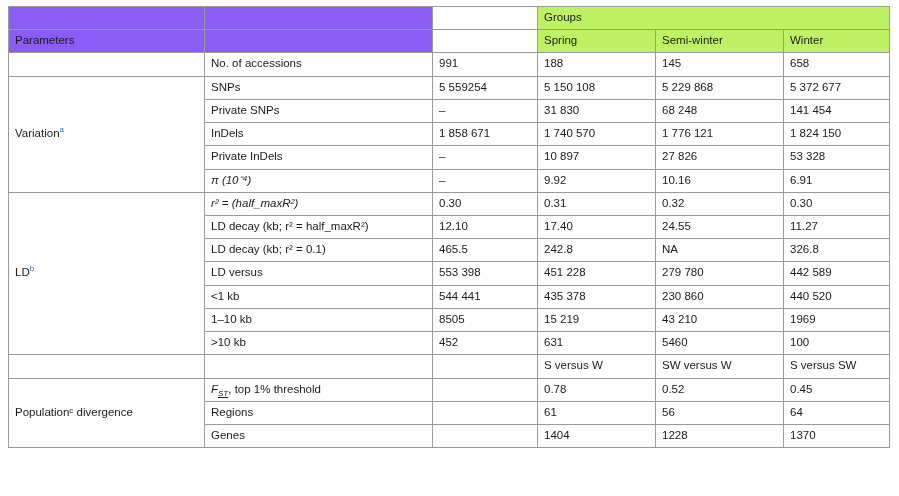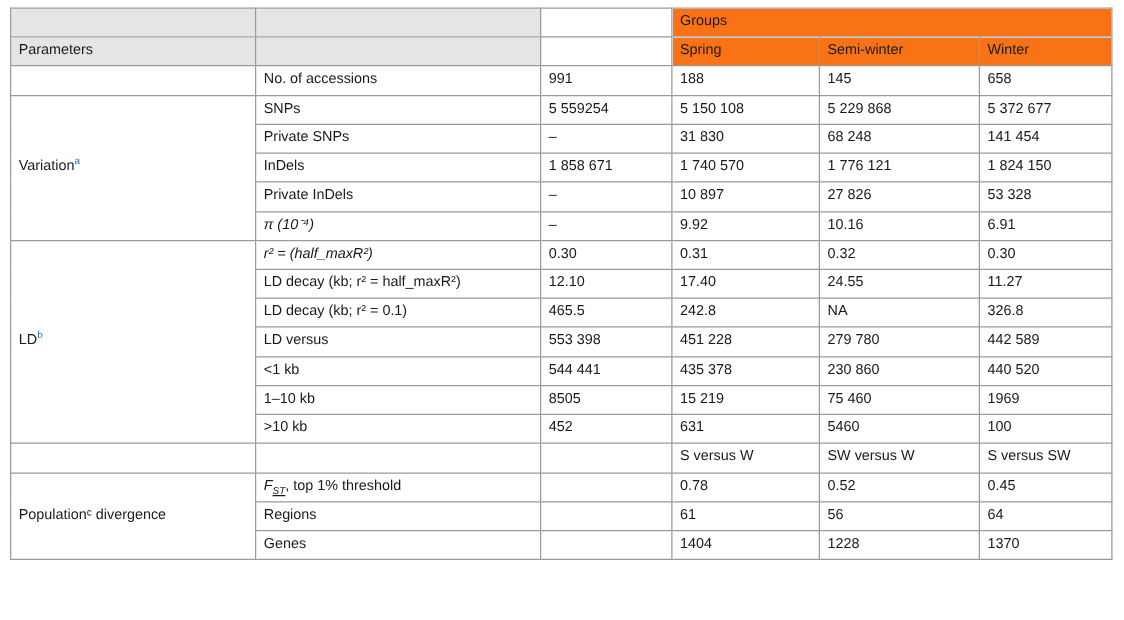--- a/index.html
+++ b/index.html
@@ -39,28 +39,28 @@
     white-space: nowrap;
   }
   .col-a { width: 196px; }
   .col-b { width: 228px; }
   .col-c { width: 105px; }
   .col-d { width: 118px; }
   .col-e { width: 128px; }
   .col-f { width: 106px; }
 
   .hdr-green {
-    background: #e5e5e5;
+    background: #8b5cf6;
     font-weight: bold;
   }
   .hdr-plain {
     background: #ffffff;
   }
   .grp-head {
-    background: #f97316;
+    background: #bef264;
     font-weight: bold;
   }
   .rowlabel-cat {
     vertical-align: top;
   }
   .indent1 {
     padding-left: 22px;
   }
   sup {
     font-size: 8px;
@@ -190,21 +190,21 @@
         <td class="indent1">&lt;1 kb</td>
         <td>544 441</td>
         <td>435 378</td>
         <td>230 860</td>
         <td>440 520</td>
       </tr>
       <tr>
         <td class="indent1">1–10 kb</td>
         <td>8505</td>
         <td>15 219</td>
-        <td>75 460</td>
+        <td>43 210</td>
         <td>1969</td>
       </tr>
       <tr>
         <td class="indent1">&gt;10 kb</td>
         <td>452</td>
         <td>631</td>
         <td>5460</td>
         <td>100</td>
       </tr>
 

